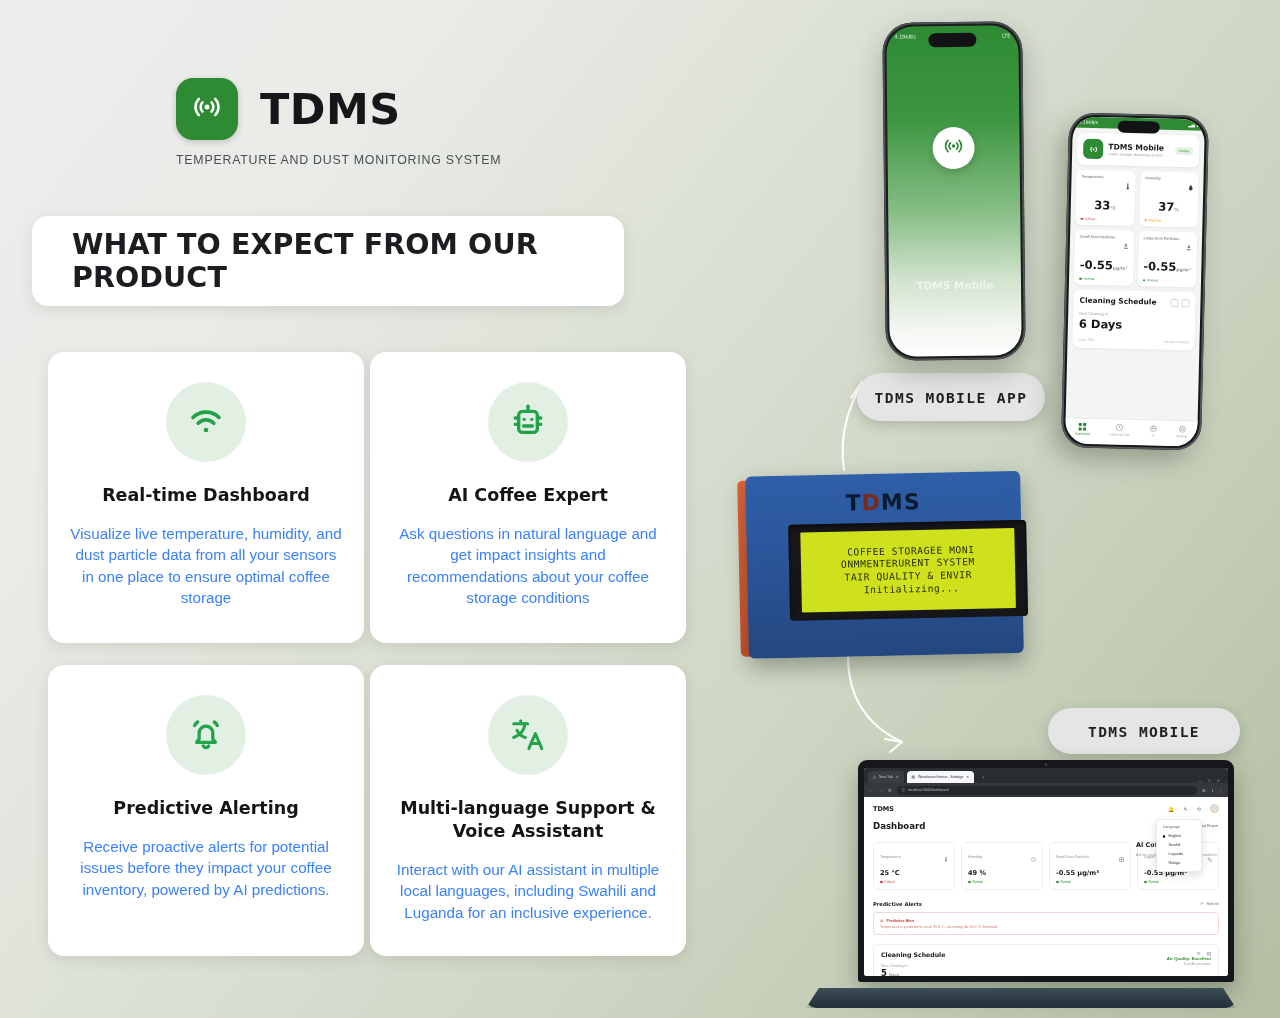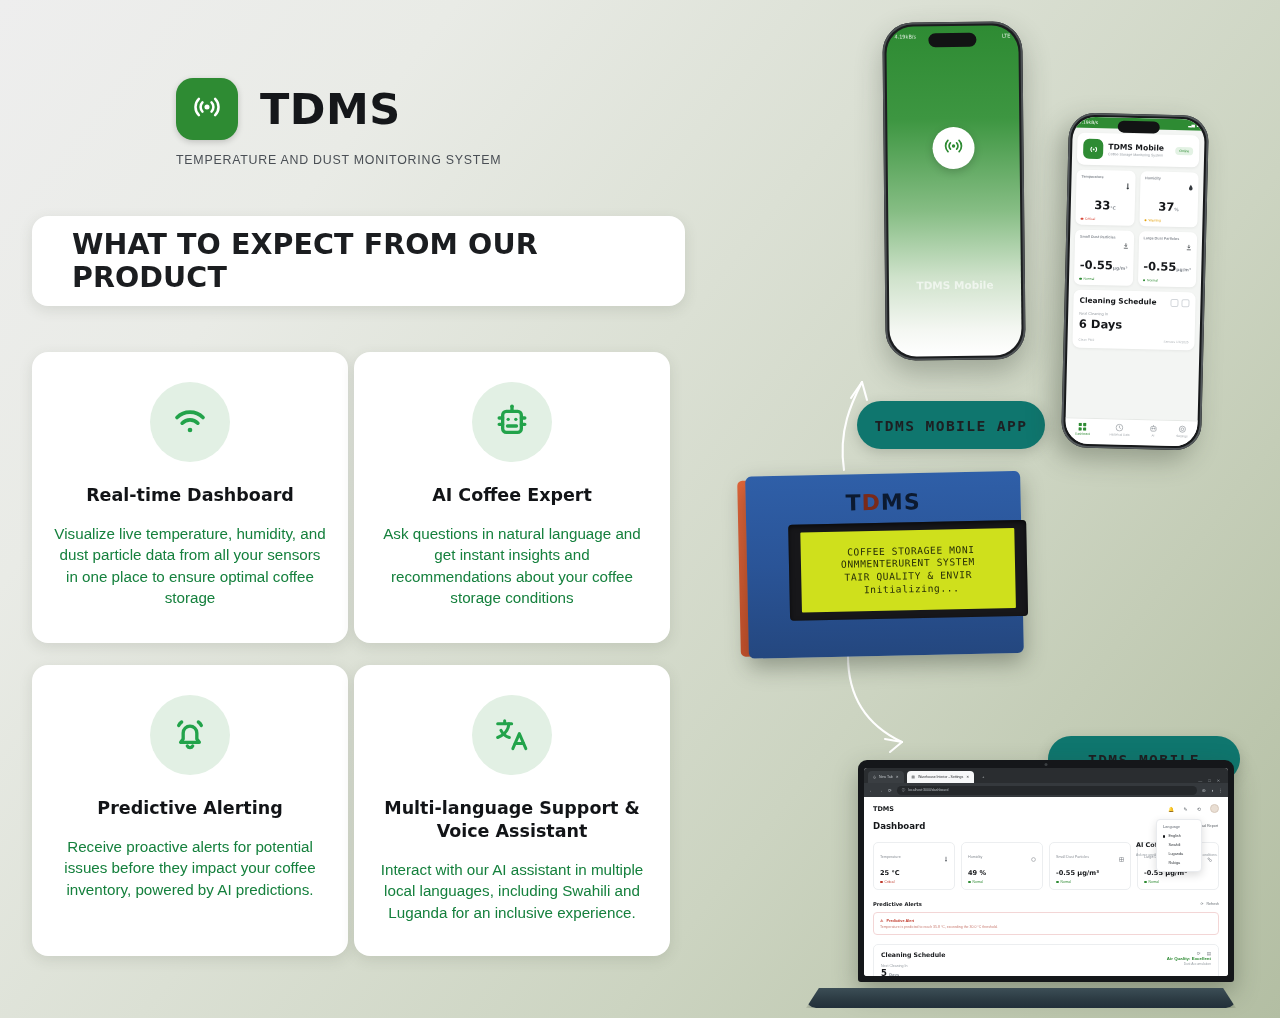--- a/index.html
+++ b/index.html
@@ -23,61 +23,61 @@
   .brand-name {
     font-size: 43px; font-weight: 800; letter-spacing: .5px; color: #15171a;
     font-family: "DejaVu Sans", sans-serif;
   }
   .brand-sub {
     margin-top: 13px; font-size: 12.4px; letter-spacing: .75px; color: #4a4f55;
     font-family: "Liberation Sans", sans-serif;
   }
 
   .banner {
-    position: absolute; left: 32px; top: 216px; width: 653px; height: 90px;
+    position: absolute; left: 32px; top: 216px; width: 592px; height: 90px;
     background: #ffffff; border-radius: 16px;
     box-shadow: 0 4px 14px rgba(60,70,55,.13);
     display: flex; align-items: center; padding-left: 40px;
   }
   .banner h1 {
     font-size: 28.5px; font-weight: 800; color: #1b1d20; letter-spacing: .1px;
     font-family: "DejaVu Sans", sans-serif;
   }
 
   .cards { position: absolute; left: 32px; top: 352px; width: 654px; }
-  .card-row { display: flex; gap: 6px; }
+  .card-row { display: flex; gap: 6px; justify-content: flex-end; }
   .card-row + .card-row { margin-top: 22px; }
   .card {
     background: #fff; border-radius: 16px; width: 316px;
     box-shadow: 0 4px 14px rgba(60,70,55,.13);
     padding: 30px 20px 26px; text-align: center;
   }
   .card.tall { min-height: 291px; }
   .card.short { min-height: 291px; }
   .icon-circle {
     width: 80px; height: 80px; border-radius: 50%;
     background: #e2f0e4; margin: 0 auto 22px;
     display: flex; align-items: center; justify-content: center;
   }
   .card-title {
     font-size: 17.5px; font-weight: 800; color: #121417; margin-bottom: 16px;
     font-family: "DejaVu Sans", sans-serif; line-height: 1.3;
   }
   .card-desc {
-    font-size: 15.2px; line-height: 1.42; color: #15803d;
+    font-size: 15.2px; line-height: 1.42; color: #3b82f6;
     font-family: "Liberation Sans", sans-serif;
   }
 
   
   .pill {
-    position: absolute; background: #0f766e; border-radius: 28px;
+    position: absolute; background: #e5e5e5; border-radius: 28px;
     box-shadow: 0 4px 13px rgba(50,60,45,.22);
     display: flex; align-items: center; justify-content: center;
     font-family: "DejaVu Sans Mono", monospace;
-    font-weight: 700; letter-spacing: 1.4px; color: #1d1f22; margin-top: 28px;
+    font-weight: 700; letter-spacing: 1.4px; color: #1d1f22;
   }
   #pill-mobile { left: 857px; top: 373px; width: 188px; height: 48px; font-size: 14.6px; }
   #pill-web    { left: 1048px; top: 708px; width: 192px; height: 46px; font-size: 14.6px; }
 
   
   .phone1 {
     position: absolute; left: 884px; top: 22px; width: 140px; height: 338px;
     border-radius: 30px; background: #1b1d1f;
     box-shadow: 0 12px 28px rgba(40,50,35,.3), inset 0 0 0 2px #4d5154;
     padding: 4px; transform: rotate(-0.6deg);
@@ -332,21 +332,21 @@
             <path d="M12 3v2.4"></path>
             <circle cx="12" cy="2.6" r="1.1" fill="#22a34a" stroke="none"></circle>
             <rect x="6.4" y="5.6" width="11.2" height="12.6" rx="2.2"></rect>
             <path d="M6.4 9.6H4.3M6.4 13.4H4.3M17.6 9.6h2.1M17.6 13.4h2.1"></path>
             <circle cx="9.7" cy="10.4" r="1" fill="#22a34a" stroke="none"></circle>
             <circle cx="14.3" cy="10.4" r="1" fill="#22a34a" stroke="none"></circle>
             <path d="M9.3 14.4h5.4"></path>
           </svg>
         </div>
         <div class="card-title">AI Coffee Expert</div>
-        <div class="card-desc">Ask questions in natural language and get instant insights and recommendations about your coffee storage conditions</div>
+        <div class="card-desc">Ask questions in natural language and get impact insights and recommendations about your coffee storage conditions</div>
       </div>
     </div>
 
     <div class="card-row">
       <div class="card short">
         <div class="icon-circle">
           <svg width="40" height="40" viewBox="0 0 24 24" fill="none" stroke="#22a34a" stroke-width="2" stroke-linecap="round" stroke-linejoin="round">
             <path d="M6.4 16.4h11.2l-1.5-2v-3.6a4.1 4.1 0 0 0-8.2 0V14.4z"></path>
             <path d="M10.4 18.6a1.8 1.8 0 0 0 3.2 0"></path>
             <path d="M5.2 6.3A5.3 5.3 0 0 1 7 4.2M18.8 6.3A5.3 5.3 0 0 0 17 4.2"></path>

